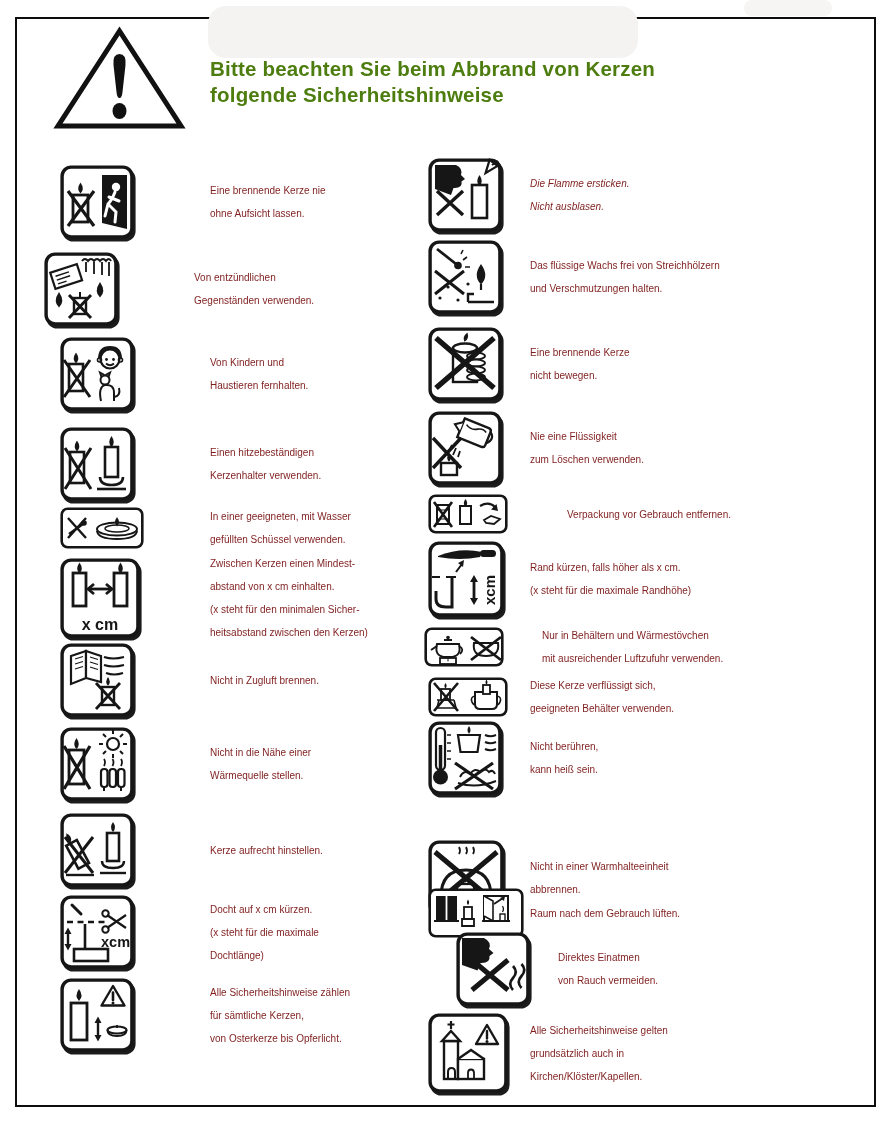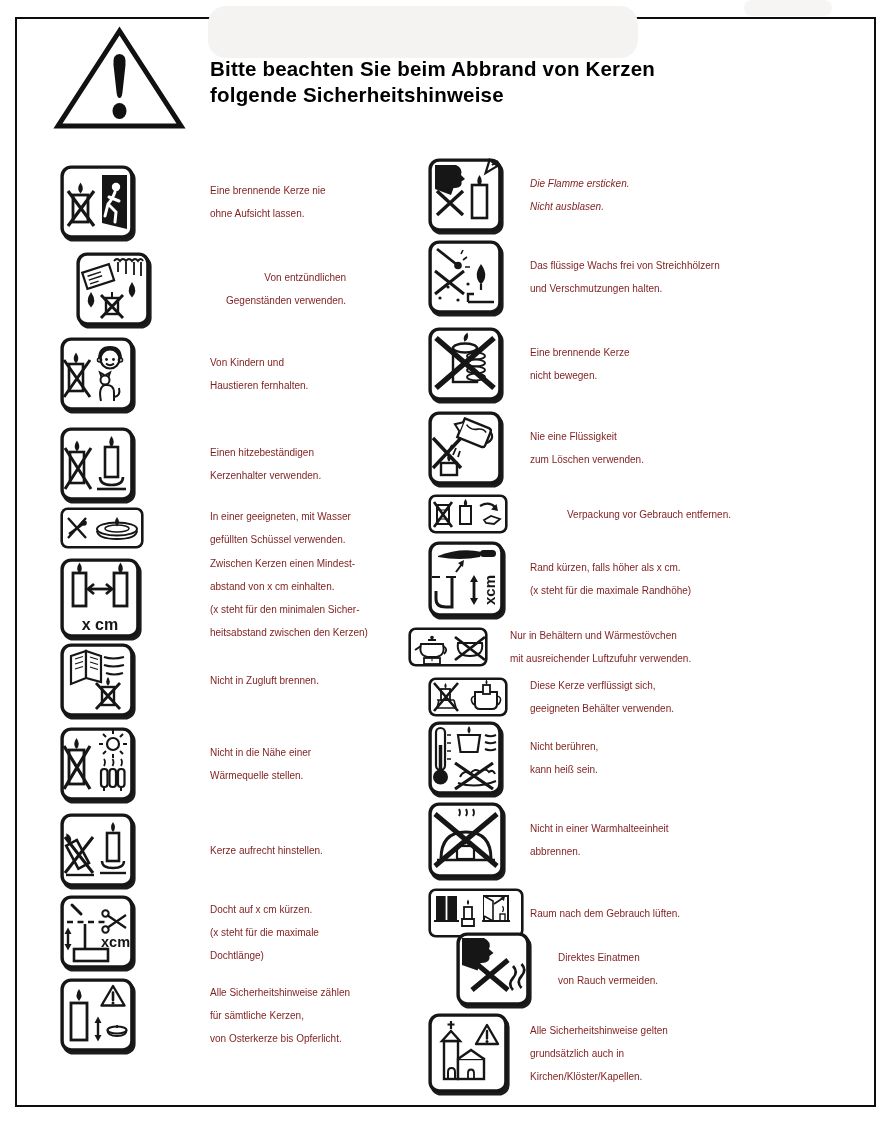--- a/index.html
+++ b/index.html
@@ -5,21 +5,21 @@
   html,body{margin:0;padding:0;background:#ffffff;}
   #page{position:relative;width:892px;height:1125px;background:#ffffff;overflow:hidden;
         font-family:"Liberation Sans",sans-serif;color:#262626;}
   #frame{position:absolute;left:15px;top:17px;width:857px;height:1086px;
          border:2.5px solid #0d0d0d;pointer-events:none;}
   .smudge{position:absolute;background:#f4f3f2;border-radius:18px;}
   #smudge-1{left:208px;top:6px;width:430px;height:52px;}
   #smudge-2{left:744px;top:0px;width:88px;height:16px;background:#f6f5f4;}
   #warning-tri{position:absolute;left:52px;top:26px;}
   #title{position:absolute;left:210px;top:56px;font-size:20.5px;font-weight:bold;
-         line-height:26px;color:#000000;letter-spacing:0.2px;}
+         line-height:26px;color:#4d7c0f;letter-spacing:0.2px;}
   #title span{display:block;white-space:nowrap;}
   .row{position:absolute;display:flex;align-items:center;}
   .icon-cell{flex:none;display:flex;align-items:center;justify-content:flex-start;}
   .row.left .icon-cell{width:150px;}
   .row.right .icon-cell{width:102px;}
   .icon-cell.shadow svg{filter:drop-shadow(2.5px 3px 0 #1c1c1c);}
   .text-cell{font-size:10px;line-height:23px;color:#7f1d1d;}
   .text-cell .line{display:block;white-space:nowrap;}
 </style>
 </head>
@@ -52,21 +52,21 @@
   <rect x="13" y="30" width="15" height="27" fill="#fff" stroke="#161616" stroke-width="2.8"></rect>
           <path d="M20.5 17.5 q-4.5 6.5 0 11 q4.5 -4.5 0 -11" fill="#161616"></path>
   <path d="M8 26 L34 61 M34 26 L8 61" stroke="#161616" stroke-width="3.2" fill="none"></path>
         </svg>
       </span>
       <div class="text-cell">
         <span class="line">Eine brennende Kerze nie</span>
         <span class="line">ohne Aufsicht lassen.</span>
       </div>
     </div>
-    <div class="row left" style="left: 76px; top: 252px; height: 74px; text-align: right;">
+    <div class="row left" style="left: 44px; top: 252px; height: 74px;">
       <span class="icon-cell shadow">
         <svg width="74" height="74" viewBox="0 0 74 74">
           <rect x="2.1" y="2.1" width="69.8" height="69.8" rx="9" fill="#ffffff" stroke="#161616" stroke-width="3.4"></rect>
   <path d="M38 9 q3 -4 6 0 q3 -4 6 0 q3 -4 6 0 q3 -4 6 0 q3 -4 5 0" stroke="#161616" stroke-width="2" fill="none"></path>
   <path d="M42 10 v10 M50 10 v12 M58 10 v13 M65 10 v14" stroke="#161616" stroke-width="1.8" fill="none"></path>
   <g transform="rotate(-18 22 24)">
             <rect x="8" y="16" width="28" height="17" fill="#fff" stroke="#161616" stroke-width="2.2"></rect>
   <path d="M12 21 h14 M12 25 h14 M12 29 h9" stroke="#161616" stroke-width="1.4" fill="none"></path>
           </g>
   <path d="M15 40 q-6.5 9.5 0 15.5 q6.5 -6 0 -15.5" fill="#161616"></path>
@@ -378,21 +378,21 @@
   <path d="M46 38 v22" stroke="#161616" stroke-width="2.8"></path>
   <path d="M46 34 l-4 7 h8 z M46 64 l-4 -7 h8 z" fill="#161616"></path>
   <text transform="rotate(-90 62 49)" x="62" y="54" font-family="Liberation Sans, sans-serif" font-size="15" font-weight="bold" text-anchor="middle" fill="#161616">xcm</text>
         </svg>
       </span>
       <div class="text-cell">
         <span class="line">Rand kürzen, falls höher als x cm.</span>
         <span class="line">(x steht für die maximale Randhöhe)</span>
       </div>
     </div>
-    <div class="row right" style="left: 408px; top: 627px; height: 40px;">
+    <div class="row right" style="left: 424px; top: 627px; height: 40px; gap: 16px;">
       <span class="icon-cell">
         <svg width="80" height="40" viewBox="0 0 80 40">
           <rect x="1.7000000000000002" y="1.7000000000000002" width="76.60000000000001" height="36.6" rx="6" fill="#ffffff" stroke="#161616" stroke-width="2.6"></rect>
   <path d="M13 17 q-3 13 9 13 h4 q12 0 9 -13 z" fill="#fff" stroke="#161616" stroke-width="2"></path>
   <path d="M20 13 h8" stroke="#161616" stroke-width="2"></path>
           <circle cx="24" cy="10.5" r="1.8" fill="#161616"></circle>
   <path d="M13 19 l-6 4" stroke="#161616" stroke-width="2"></path>
   <path d="M35 19 q6 3 1 8" stroke="#161616" stroke-width="1.8" fill="none"></path>
   <rect x="16" y="31" width="16" height="6" fill="none" stroke="#161616" stroke-width="1.8"></rect>
   <path d="M24 31 q-1.5 2.5 0 4 q1.5 -1.5 0 -4" fill="#161616"></path>
@@ -438,21 +438,21 @@
   <path d="M32 56 q4 -8 10 -3 q5 -7 10 -2 q5 -5 9 0 q4 -3 6 2" stroke="#161616" stroke-width="2" fill="none"></path>
   <path d="M30 62 q18 6 38 -2" stroke="#161616" stroke-width="2" fill="none"></path>
   <path d="M27 42 L65 68 M65 42 L27 68" stroke="#161616" stroke-width="3.2" fill="none"></path>
         </svg>
       </span>
       <div class="text-cell">
         <span class="line">Nicht berühren,</span>
         <span class="line">kann heiß sein.</span>
       </div>
     </div>
-    <div class="row right" style="left: 428px; top: 802px; height: 76px;">
+    <div class="row right" style="left: 428px; top: 840px; height: 76px;">
       <span class="icon-cell shadow">
         <svg width="76" height="76" viewBox="0 0 76 76">
           <rect x="2.1" y="2.1" width="71.8" height="71.8" rx="9" fill="#ffffff" stroke="#161616" stroke-width="3.4"></rect>
   <path d="M31 7 q2 3.5 0 7 M38 7 q2 3.5 0 7 M45 7 q2 3.5 0 7" stroke="#161616" stroke-width="1.8" fill="none"></path>
   <path d="M13 57 q0 -27 25 -27 t25 27" stroke="#161616" stroke-width="3" fill="none"></path>
   <path d="M9 58 h58" stroke="#161616" stroke-width="2.6"></path>
   <rect x="29" y="44" width="17" height="13" fill="#fff" stroke="#161616" stroke-width="2.2"></rect>
           <path d="M37.5 35 q-3.15 4.55 0 7.699999999999999 q3.15 -3.15 0 -7.699999999999999" fill="#161616"></path>
   <path d="M7 12 L69 64 M69 12 L7 64" stroke="#161616" stroke-width="5" fill="none"></path>
         </svg>

